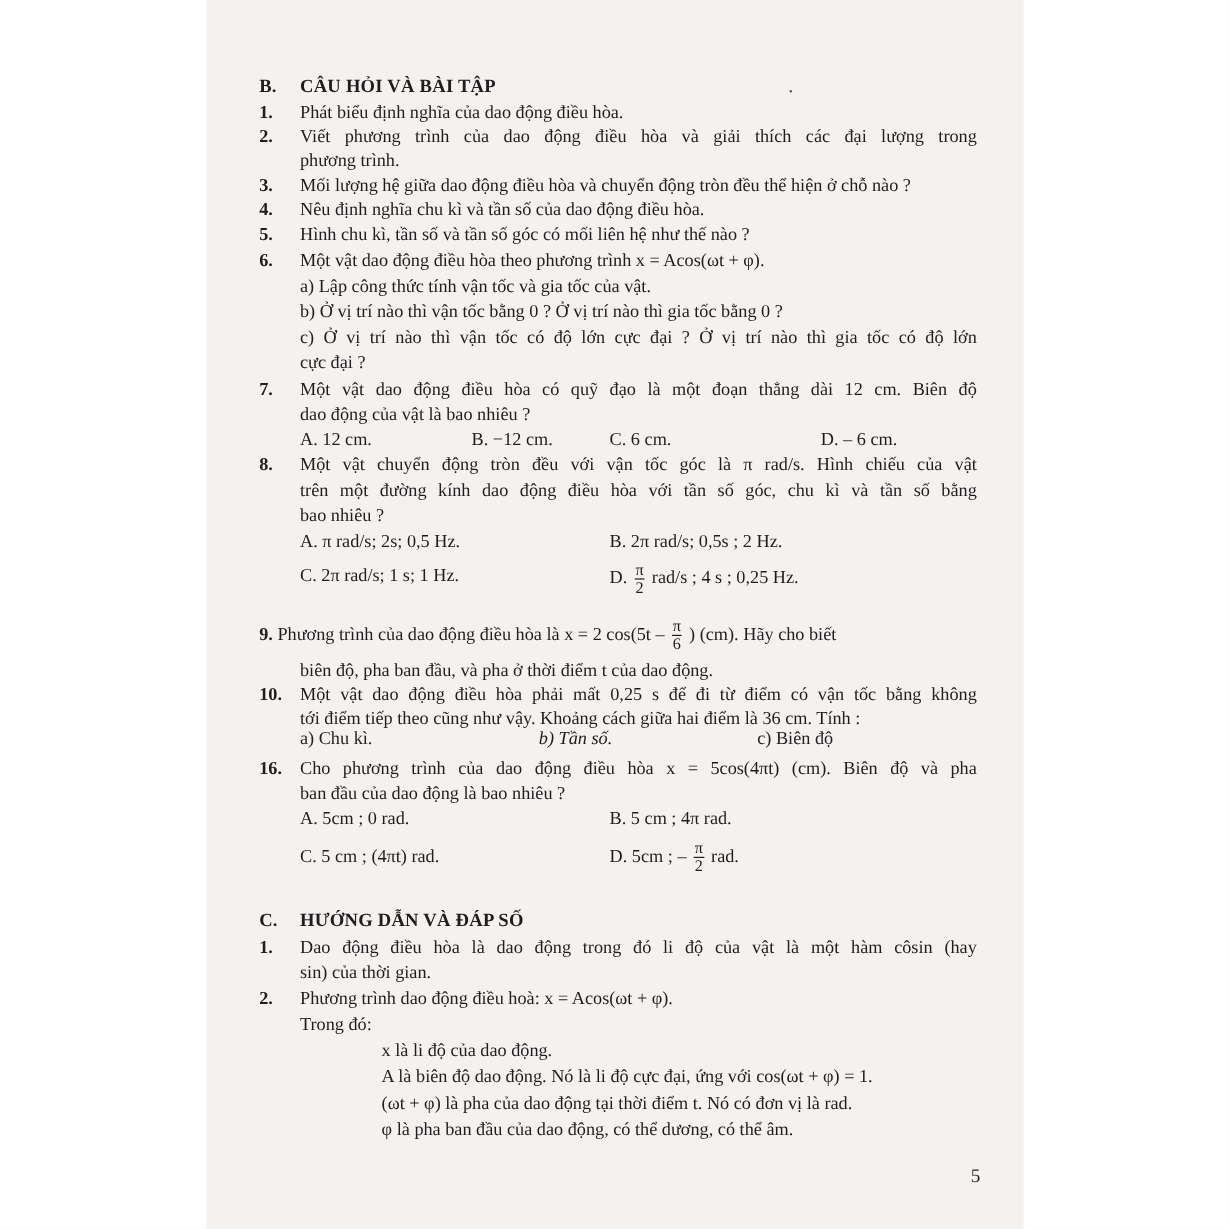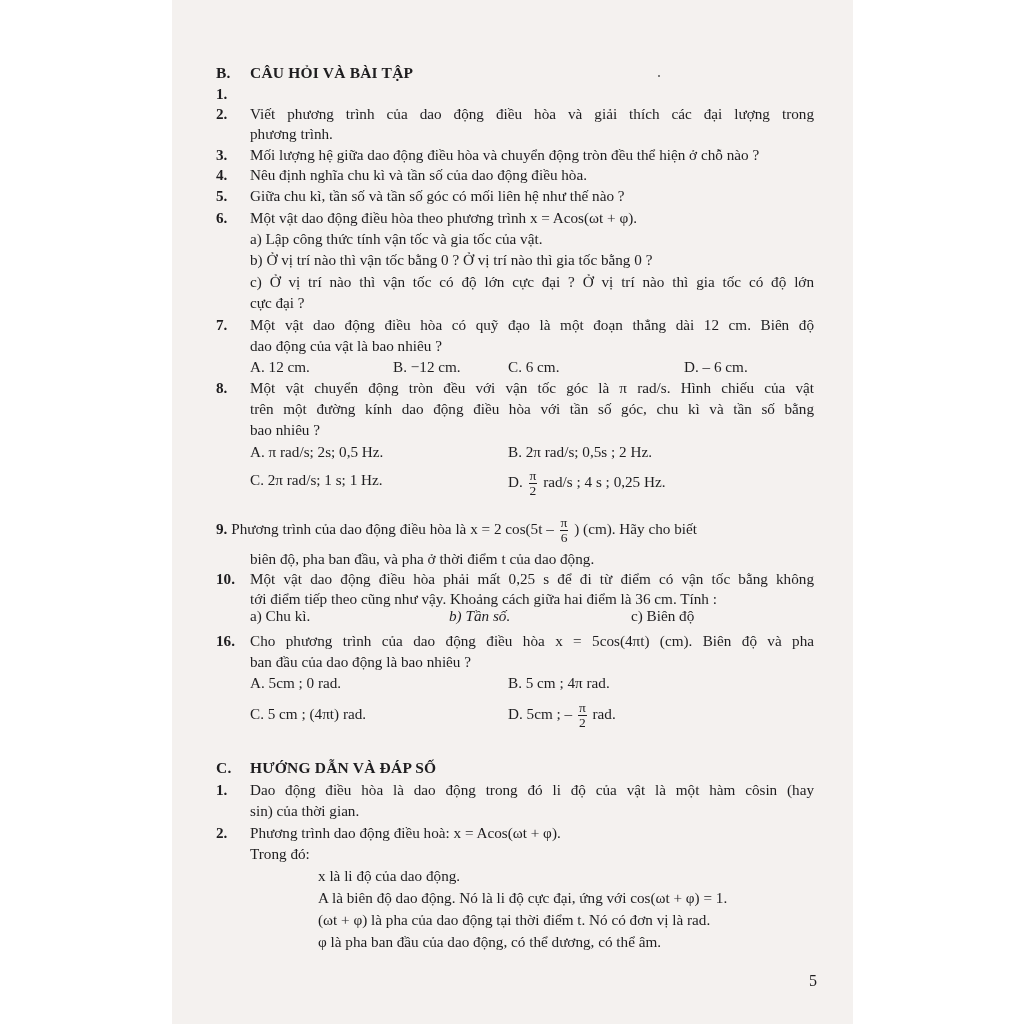--- a/index.html
+++ b/index.html
@@ -23,33 +23,34 @@
 </head>
 <body>
 
 <div class="page">
 
   <div class="line hdr" style="left:44px; top:63px;">B.</div>
   <div class="line hdr" style="left:78px; top:63px;">CÂU HỎI VÀ BÀI TẬP</div>
   <div class="speck" style="left:486px; top:75px;"></div>
 
   <div class="num line" style="left:44px; top:84px;">1.</div>
+  <div class="line" style="left:78px; top:84px;">Phát biểu định nghĩa của dao động điều hòa.</div>
 
   <div class="num line" style="left:44px; top:104px;">2.</div>
   <div class="line just" style="left:78px; top:104px; width:564px;">Viết phương trình của dao động điều hòa và giải thích các đại lượng trong</div>
   <div class="line" style="left:78px; top:124px;">phương trình.</div>
 
   <div class="num line" style="left:44px; top:145px;">3.</div>
   <div class="line" style="left:78px; top:145px;">Mối lượng hệ giữa dao động điều hòa và chuyển động tròn đều thể hiện ở chỗ nào ?</div>
 
   <div class="num line" style="left:44px; top:165px;">4.</div>
   <div class="line" style="left:78px; top:165px;">Nêu định nghĩa chu kì và tần số của dao động điều hòa.</div>
 
   <div class="num line" style="left:44px; top:186px;">5.</div>
-  <div class="line" style="left:78px; top:186px;">Giữa chu kì, tần số và tần số góc có mối liên hệ như thế nào ?</div>
+  <div class="line" style="left:78px; top:186px;">Hình chu kì, tần số và tần số góc có mối liên hệ như thế nào ?</div>
 
   <div class="num line" style="left:44px; top:208px;">6.</div>
   <div class="line" style="left:78px; top:229px;">a) Lập công thức tính vận tốc và gia tốc của vật.</div>
   <div class="line" style="left:78px; top:208px;">Một vật dao động điều hòa theo phương trình x = Acos(ωt + φ).</div>
   <div class="line" style="left:78px; top:250px;">b) Ở vị trí nào thì vận tốc bằng 0 ? Ở vị trí nào thì gia tốc bằng 0 ?</div>
   <div class="line just" style="left:78px; top:272px; width:564px;">c) Ở vị trí nào thì vận tốc có độ lớn cực đại ? Ở vị trí nào thì gia tốc có độ lớn</div>
   <div class="line" style="left:78px; top:293px;">cực đại ?</div>
 
   <div class="num line" style="left:44px; top:315px;">7.</div>
   <div class="line just" style="left:78px; top:315px; width:564px;">Một vật dao động điều hòa có quỹ đạo là một đoạn thẳng dài 12 cm. Biên độ</div>

